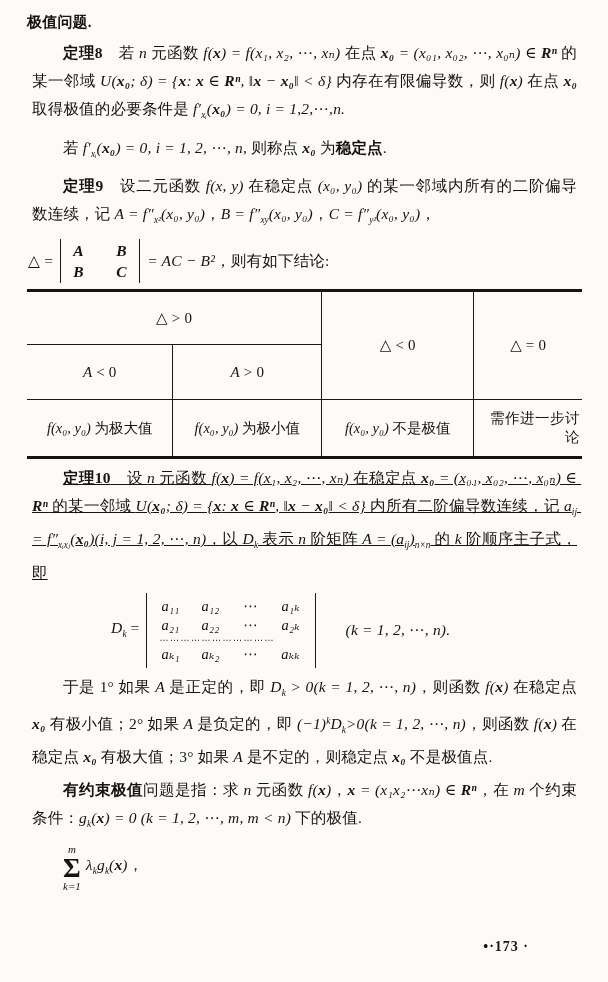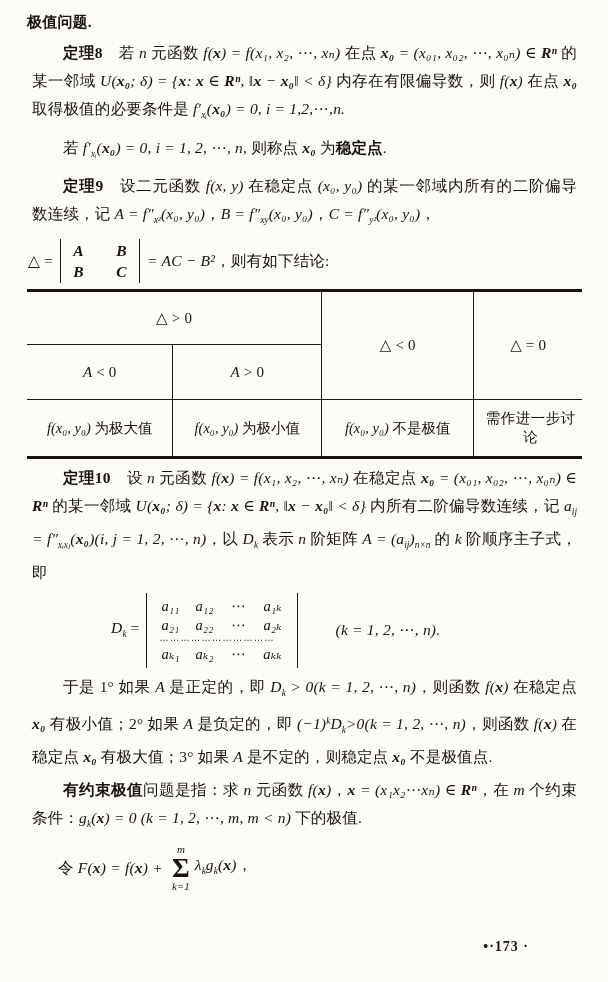--- a/index.html
+++ b/index.html
@@ -20,64 +20,64 @@
   .b  { font-weight: bold; }
   .i  { font-style: italic; }
   .bi { font-weight: bold; font-style: italic; }
   .sub { font-size: 60%; vertical-align: -0.38em; letter-spacing: 0; }
   .sup { font-size: 60%; vertical-align: 0.55em; letter-spacing: 0; }
 
   .headline { font-size: 15px; line-height: 24px; }
   p.para { margin: 5px; text-align: justify; text-indent: 31px; }
   .noindent { text-indent: 0; }
   .mt2 { margin-top: 2px; } .mt4 { margin-top: 4px; } .mt6 { margin-top: 6px; }
-  .mt12 { margin-top: 12px; }
+  .mt12 { margin-top: 12px; text-decoration: underline; }
 
   
   .formula { display: flex; align-items: center; }
   .delta-formula { margin: 4px 0 6px 1px; }
   .det {
     display: inline-flex; flex-direction: column; justify-content: center;
     border-left: 1.6px solid #1c1814; border-right: 1.6px solid #1c1814;
     padding: 1px 11px; margin: 0 7px;
   }
   .drow { display: flex; gap: 30px; line-height: 21px; font-style: italic; font-weight: bold; }
   .dcell { min-width: 13px; text-align: center; }
   .f-rhs, .f-lhs { white-space: nowrap; }
 
   .matrix-formula { margin: 6px 0 4px 84px; }
   .matrix { padding: 4px 13px; margin: 0 6px; }
-  .mrow { display: flex; gap: 12px; line-height: 19.5px; font-style: italic; font-size: 14.5px; }
+  .mrow { display: flex; gap: 18px; line-height: 19.5px; font-style: italic; font-size: 14.5px; }
   .mcell { min-width: 22px; text-align: center; }
   .mdots {
     font-style: normal; font-size: 9px; line-height: 9px;
     letter-spacing: 1.5px; overflow: hidden; white-space: nowrap; max-width: 158px;
     color: #2a251f;
   }
-  .mcond { margin-left: 32px; white-space: nowrap; }
+  .mcond { margin-left: 24px; white-space: nowrap; }
 
   .sigma-formula { margin: 6px 0 2px 31px; }
   .sigma { display: inline-flex; flex-direction: column; align-items: center; margin: 0 5px; }
   .sigma .lim { font-size: 11px; line-height: 11px; font-style: italic; letter-spacing: 0; }
   .sigma .sym { font-size: 27px; line-height: 26px; font-weight: bold; }
 
   
   table.result-table {
     width: 100%; border-collapse: collapse; table-layout: fixed;
     border-top: 3px solid #17130f; border-bottom: 3px solid #17130f;
     margin: 4px 0 0 0;
     font-size: 15px;
   }
   .result-table td { text-align: center; padding: 2px 2px; vertical-align: middle; }
   .bL { border-left: 1.6px solid #1c1814; }
   .bB { border-bottom: 1.6px solid #1c1814; }
   .row1 td { height: 48px; }
   .row2 td { height: 50px; }
   .row3 td { height: 52px; font-size: 14.5px; white-space: nowrap; letter-spacing: 0; }
-  td.further-cell { text-align: center; padding-left: 7px; line-height: 19px; white-space: normal; letter-spacing: 0.5px; }
+  td.further-cell { text-align: right; padding-left: 7px; line-height: 19px; white-space: normal; letter-spacing: 0.5px; }
 
   .pageno {
     position: absolute; right: 79px; bottom: 21px;
     font-size: 14px; font-weight: bold; letter-spacing: 1px; margin-top: 39px;
   }
 </style>
 </head>
 <body>
 
 <div class="page">
@@ -159,21 +159,20 @@
     <span class="mcond"><span class="seg i">(k = 1, 2, ⋯, n).</span></span>
   </div>
 
   <p class="para noindent mt2"><span class="seg">于是 1° 如果 </span><span class="seg i">A</span><span class="seg"> 是正定的，即 </span><span class="seg i">D</span><span class="seg sub i">k</span><span class="seg i"> &gt; 0(k = 1, 2, ⋯, n)</span><span class="seg">，则函数 </span><span class="seg i">f(</span><span class="seg bi">x</span><span class="seg i">)</span><span class="seg"> 在稳定点 </span><span class="seg bi">x₀</span><span class="seg"> 有极小值；2° 如果 </span><span class="seg i">A</span><span class="seg"> 是负定的，即 </span><span class="seg i">(−1)</span><span class="seg sup i">k</span><span class="seg i">D</span><span class="seg sub i">k</span><span class="seg i">&gt;0(k = 1, 2, ⋯, n)</span><span class="seg">，则函数 </span><span class="seg i">f(</span><span class="seg bi">x</span><span class="seg i">)</span><span class="seg"> 在稳定点 </span><span class="seg bi">x₀</span><span class="seg"> 有极大值；3° 如果 </span><span class="seg i">A</span><span class="seg"> 是不定的，则稳定点 </span><span class="seg bi">x₀</span><span class="seg"> 不是极值点.</span></p>
 
 
   <p class="para"><span class="seg b">有约束极值</span><span class="seg">问题是指：求 </span><span class="seg i">n</span><span class="seg"> 元函数 </span><span class="seg i">f(</span><span class="seg bi">x</span><span class="seg i">)</span><span class="seg">，</span><span class="seg bi">x</span><span class="seg i"> = (x₁x₂⋯xₙ) ∈ </span><span class="seg bi">Rⁿ</span><span class="seg">，在 </span><span class="seg i">m</span><span class="seg"> 个约束条件：</span><span class="seg i">g</span><span class="seg sub i">k</span><span class="seg i">(</span><span class="seg bi">x</span><span class="seg i">) = 0 (k = 1, 2, ⋯, m, m &lt; n)</span><span class="seg"> 下的极值.</span></p>
 
 
   <div class="formula sigma-formula">
-    <span><span class="seg">令 </span><span class="seg i">F(</span><span class="seg bi">x</span><span class="seg i">) = f(</span><span class="seg bi">x</span><span class="seg i">) + </span></span>
     <span class="sigma">
       <span class="lim top">m</span>
       <span class="sym">Σ</span>
       <span class="lim bot">k=1</span>
     </span>
     <span><span class="seg i">λ</span><span class="seg sub i">k</span><span class="seg i">g</span><span class="seg sub i">k</span><span class="seg i">(</span><span class="seg bi">x</span><span class="seg i">)</span><span class="seg">，</span></span>
   </div>
 
 
   <div class="pageno">•·173 ·</div>

